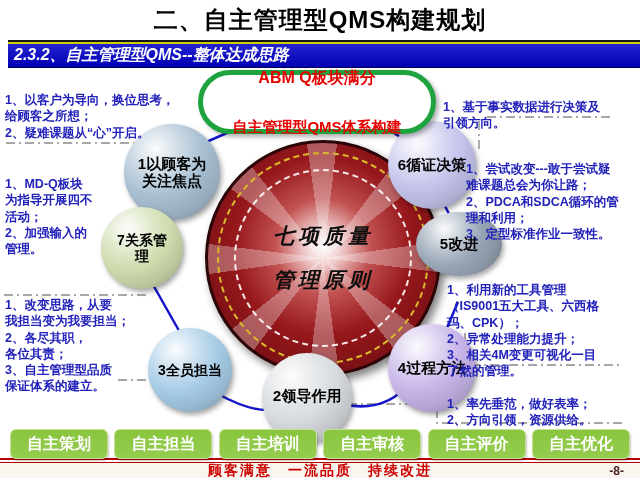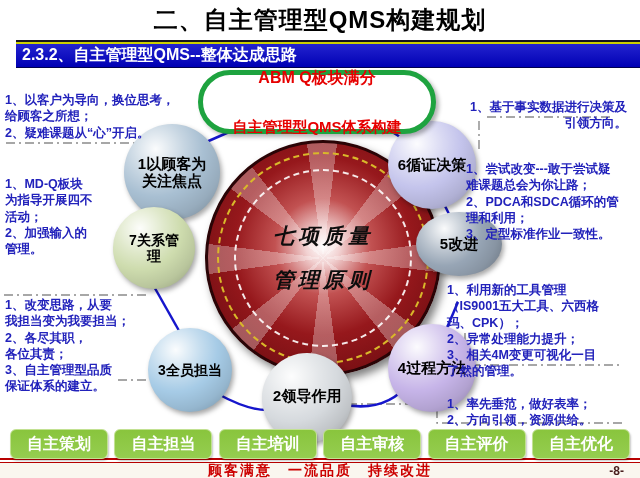--- a/index.html
+++ b/index.html
@@ -4,21 +4,21 @@
 <style>
   html,body{margin:0;padding:0;}
   body{width:640px;height:478px;font-family:"Liberation Sans","DejaVu Sans",sans-serif;}
   .slide{position:relative;width:640px;height:478px;background:#ffffff;overflow:hidden;}
 
   
   .header{position:absolute;top:0;left:0;right:0;height:40px;display:flex;align-items:center;justify-content:center;}
   .header-title{font-size:24px;font-weight:bold;color:#000;letter-spacing:1px;}
 
   
-  .subbar{position:absolute;top:40px;left:16px;right:0;}
+  .subbar{position:absolute;top:40px;left:8px;right:0;font-style:italic;}
   .subbar .dark-top{height:2px;background:#15151e;}
   .subbar .yellow-line{height:2px;background:#ccd000;}
   .subbar .blue-band{height:23px;background:linear-gradient(#2424cf,#0000b4);display:flex;align-items:center;padding-left:6px;}
   .subbar .blue-band span{color:#fff;font-weight:bold;font-size:16px;}
   .subbar .dark-bot{height:1px;background:#000050;}
 
   
   .banner{position:absolute;left:198px;top:70px;width:228px;height:54px;background:#fff;border:5px solid #1ea33f;border-radius:32px;display:flex;flex-direction:column;align-items:center;justify-content:center;z-index:6;box-shadow:3px 3px 4px rgba(0,0,0,0.30);gap:31px;}
   .banner .b1{font-size:16px;font-weight:bold;color:#e60000;line-height:1.2;}
   .banner .b2{font-size:15px;font-weight:bold;color:#e60000;line-height:1.2;}
@@ -38,21 +38,21 @@
   .sphere{position:absolute;border-radius:50%;display:flex;align-items:center;justify-content:center;text-align:center;
     font-weight:bold;color:#000;z-index:3;white-space:pre-line;line-height:1.15;
     background-image:radial-gradient(circle at 33% 26%, rgba(255,255,255,0.95) 0%, rgba(255,255,255,0.35) 30%, rgba(255,255,255,0) 50%, rgba(0,0,0,0.10) 72%, rgba(0,0,0,0.32) 100%);
     box-shadow:2px 3px 5px rgba(0,0,0,0.35);}
 
   
   .note{position:absolute;color:#2222bb;font-weight:bold;font-size:12.5px;line-height:1.30;white-space:pre-line;z-index:4;}
   .note-lt{left:5px;top:92px;width:198px;}
   .note-lm{left:5px;top:176px;width:125px;}
   .note-lb{left:5px;top:297px;width:155px;}
-  .note-rt{left:431px;top:99px;width:196px;text-align:right;}
+  .note-rt{left:443px;top:99px;width:196px;}
   .note-ru{left:466px;top:161px;width:174px;}
   .note-rl{left:447px;top:282px;width:192px;}
   .note-rb{left:447px;top:389px;width:192px;margin-top:7px;}
 
   
   .connectors{position:absolute;left:0;top:0;z-index:2;pointer-events:none;}
 
   
   .btn-row{position:absolute;left:0;right:0;top:429px;height:28px;display:flex;justify-content:space-between;padding:0 10px;z-index:5;}
   .btn{width:96px;height:28px;background:linear-gradient(#89c53d,#95cd50);border:1px solid #c2e192;border-radius:6px;
@@ -109,21 +109,21 @@
   <div class="wheel">
     <div class="wheel-text">
       <div>七项质量</div>
       <div>管理原则</div>
     </div>
   </div>
 
   <div class="sphere" style="left: 124px; top: 124px; width: 96px; height: 96px; font-size: 15px; background-color: rgb(168, 191, 210);">1以顾客为
 关注焦点</div>
   <div class="sphere" style="left: 388px; top: 121px; width: 88px; height: 88px; font-size: 15px; background-color: rgb(196, 196, 236);">6循证决策</div>
-  <div class="sphere" style="left: 113px; top: 207px; width: 82px; height: 82px; font-size: 14px; background-color: rgb(206, 220, 174);">7关系管
+  <div class="sphere" style="left: 101px; top: 207px; width: 82px; height: 82px; font-size: 14px; background-color: rgb(206, 220, 174);">7关系管
 理</div>
   <div class="sphere" style="left: 416px; top: 212px; width: 86px; height: 64px; font-size: 15px; background-color: rgb(151, 165, 181);">5改进</div>
   <div class="sphere" style="left: 148px; top: 328px; width: 84px; height: 84px; font-size: 14px; background-color: rgb(166, 203, 230);">3全员担当</div>
   <div class="sphere" style="left: 262px; top: 353px; width: 90px; height: 90px; font-size: 15px; background-color: rgb(214, 218, 222); font-family: Liberation Mono, monospace;">2领导作用</div>
   <div class="sphere" style="left: 388px; top: 324px; width: 88px; height: 88px; font-size: 15px; background-color: rgb(198, 180, 232);">4过程方法</div>
 
   <div class="note note-lt">1、以客户为导向，换位思考，
 给顾客之所想；
 2、疑难课题从“心”开启。</div>
   <div class="note note-lm">1、MD-Q板块

